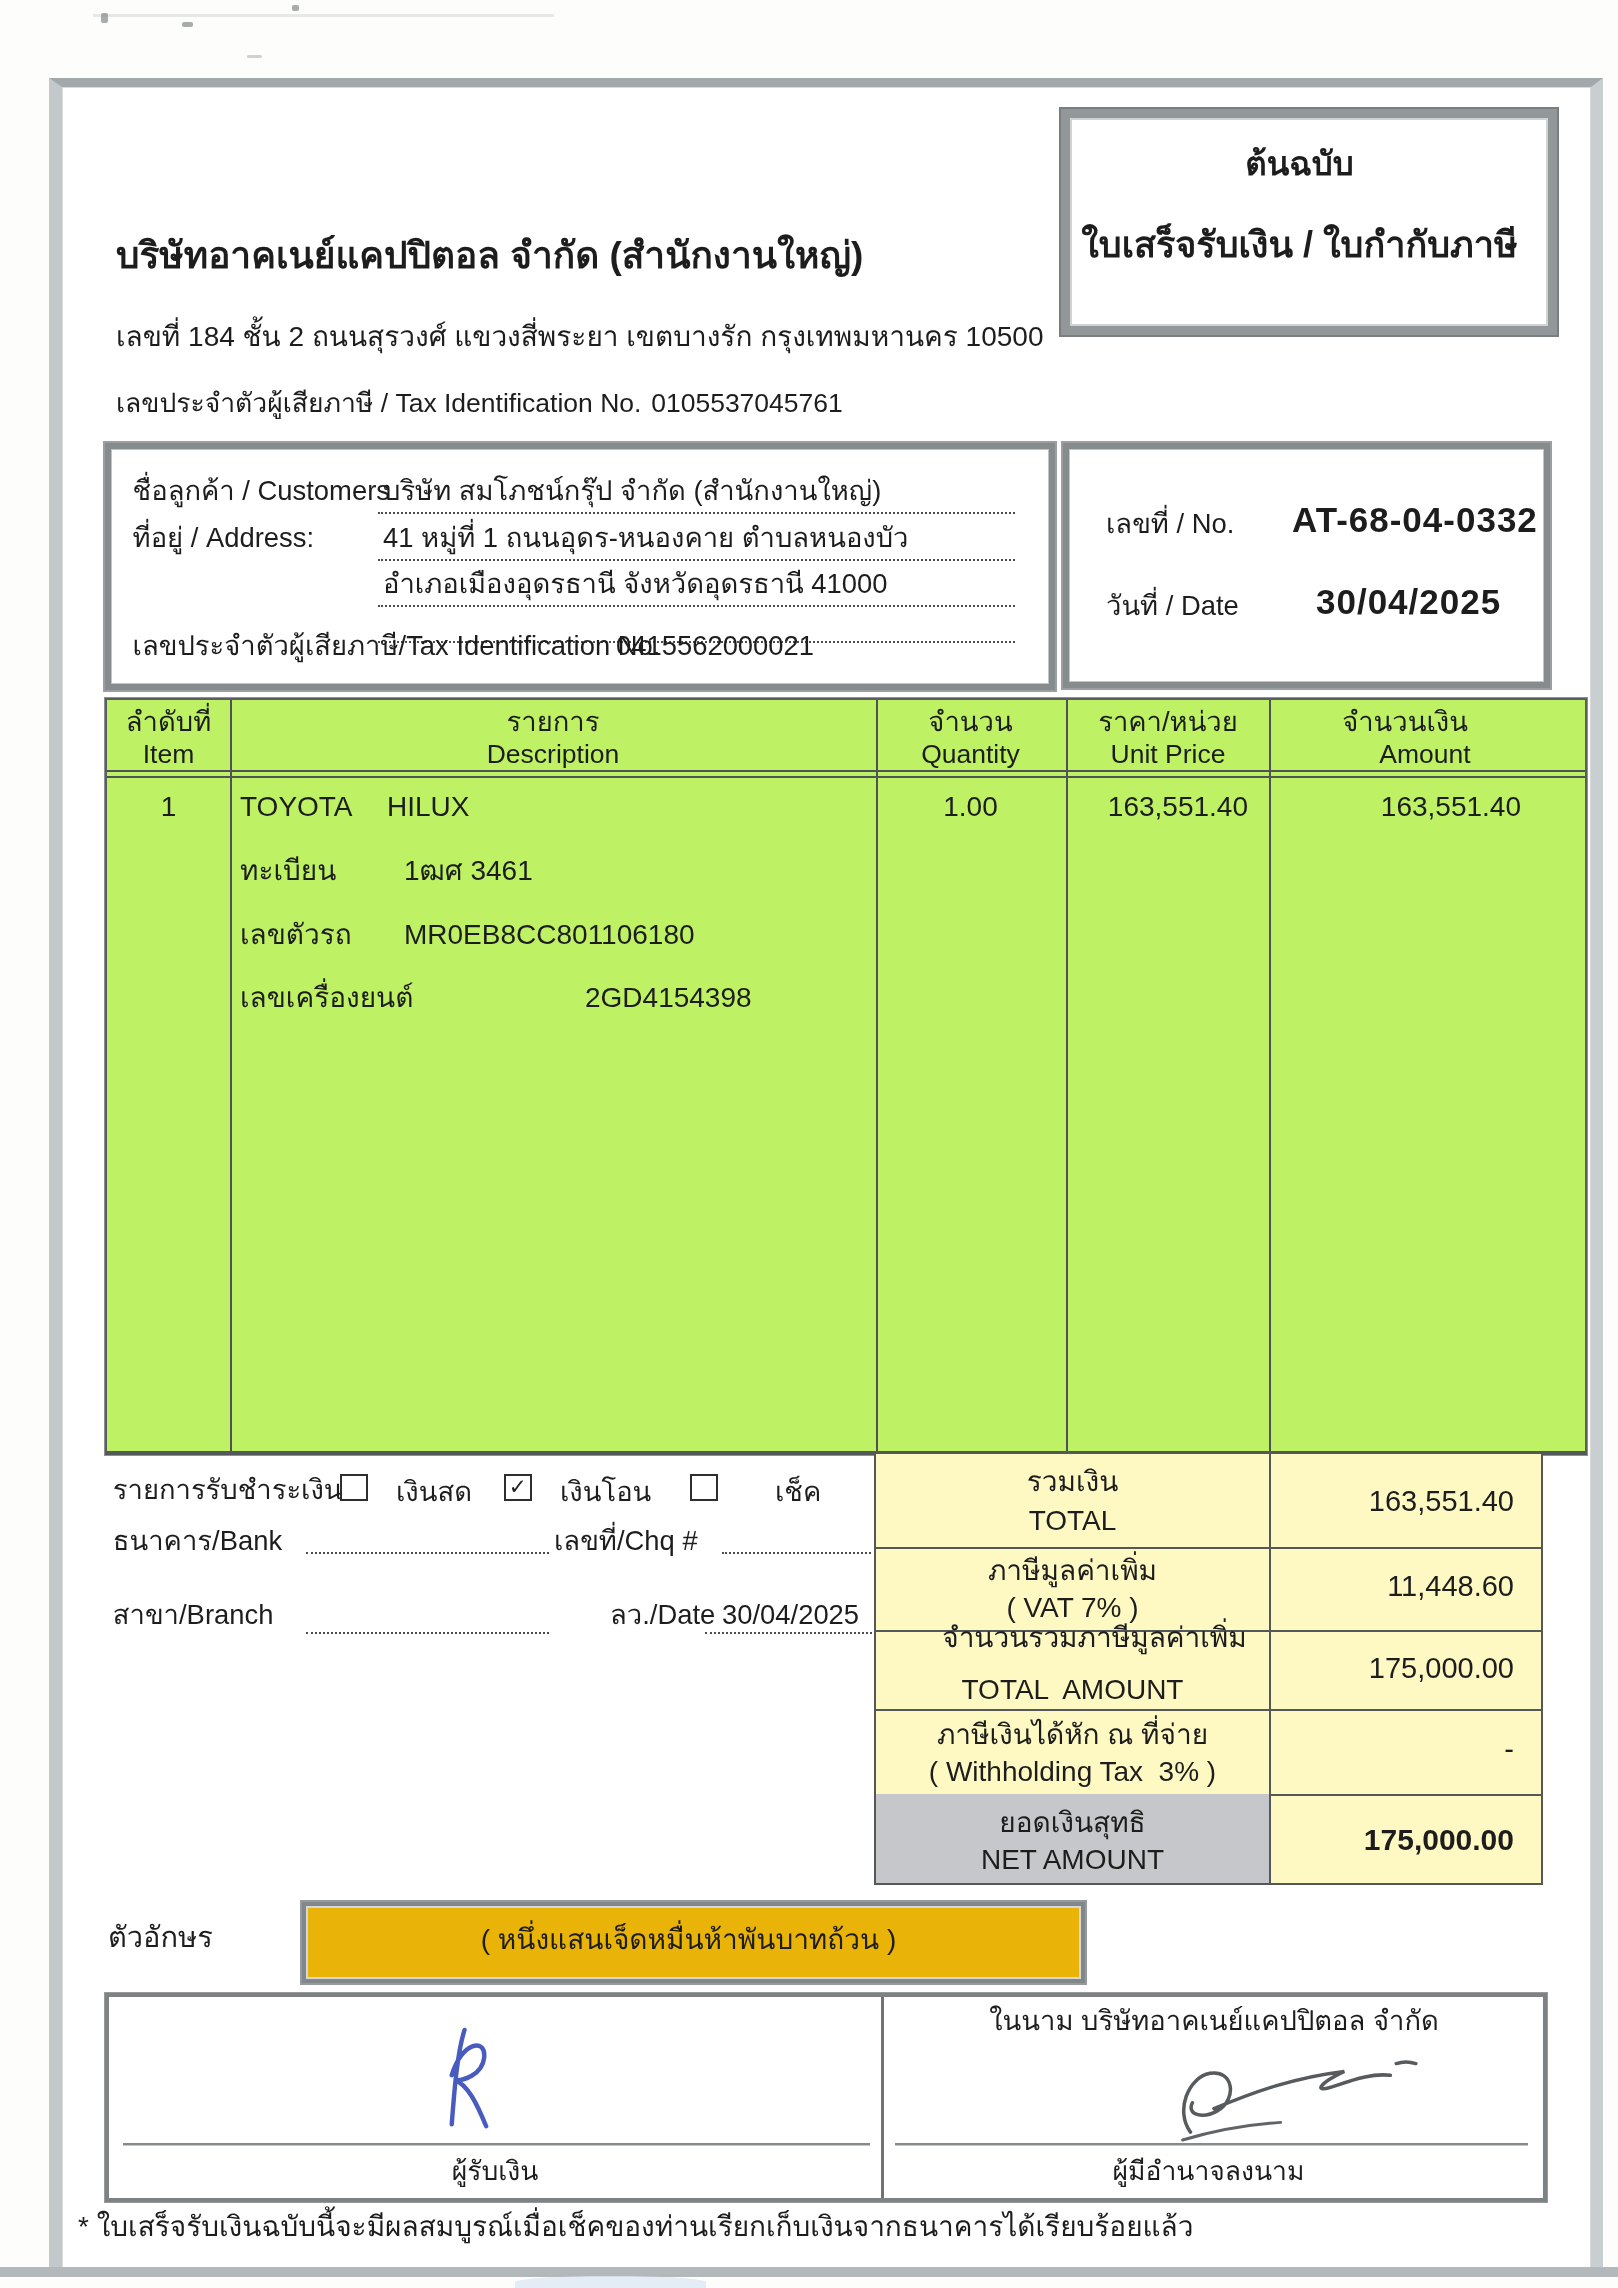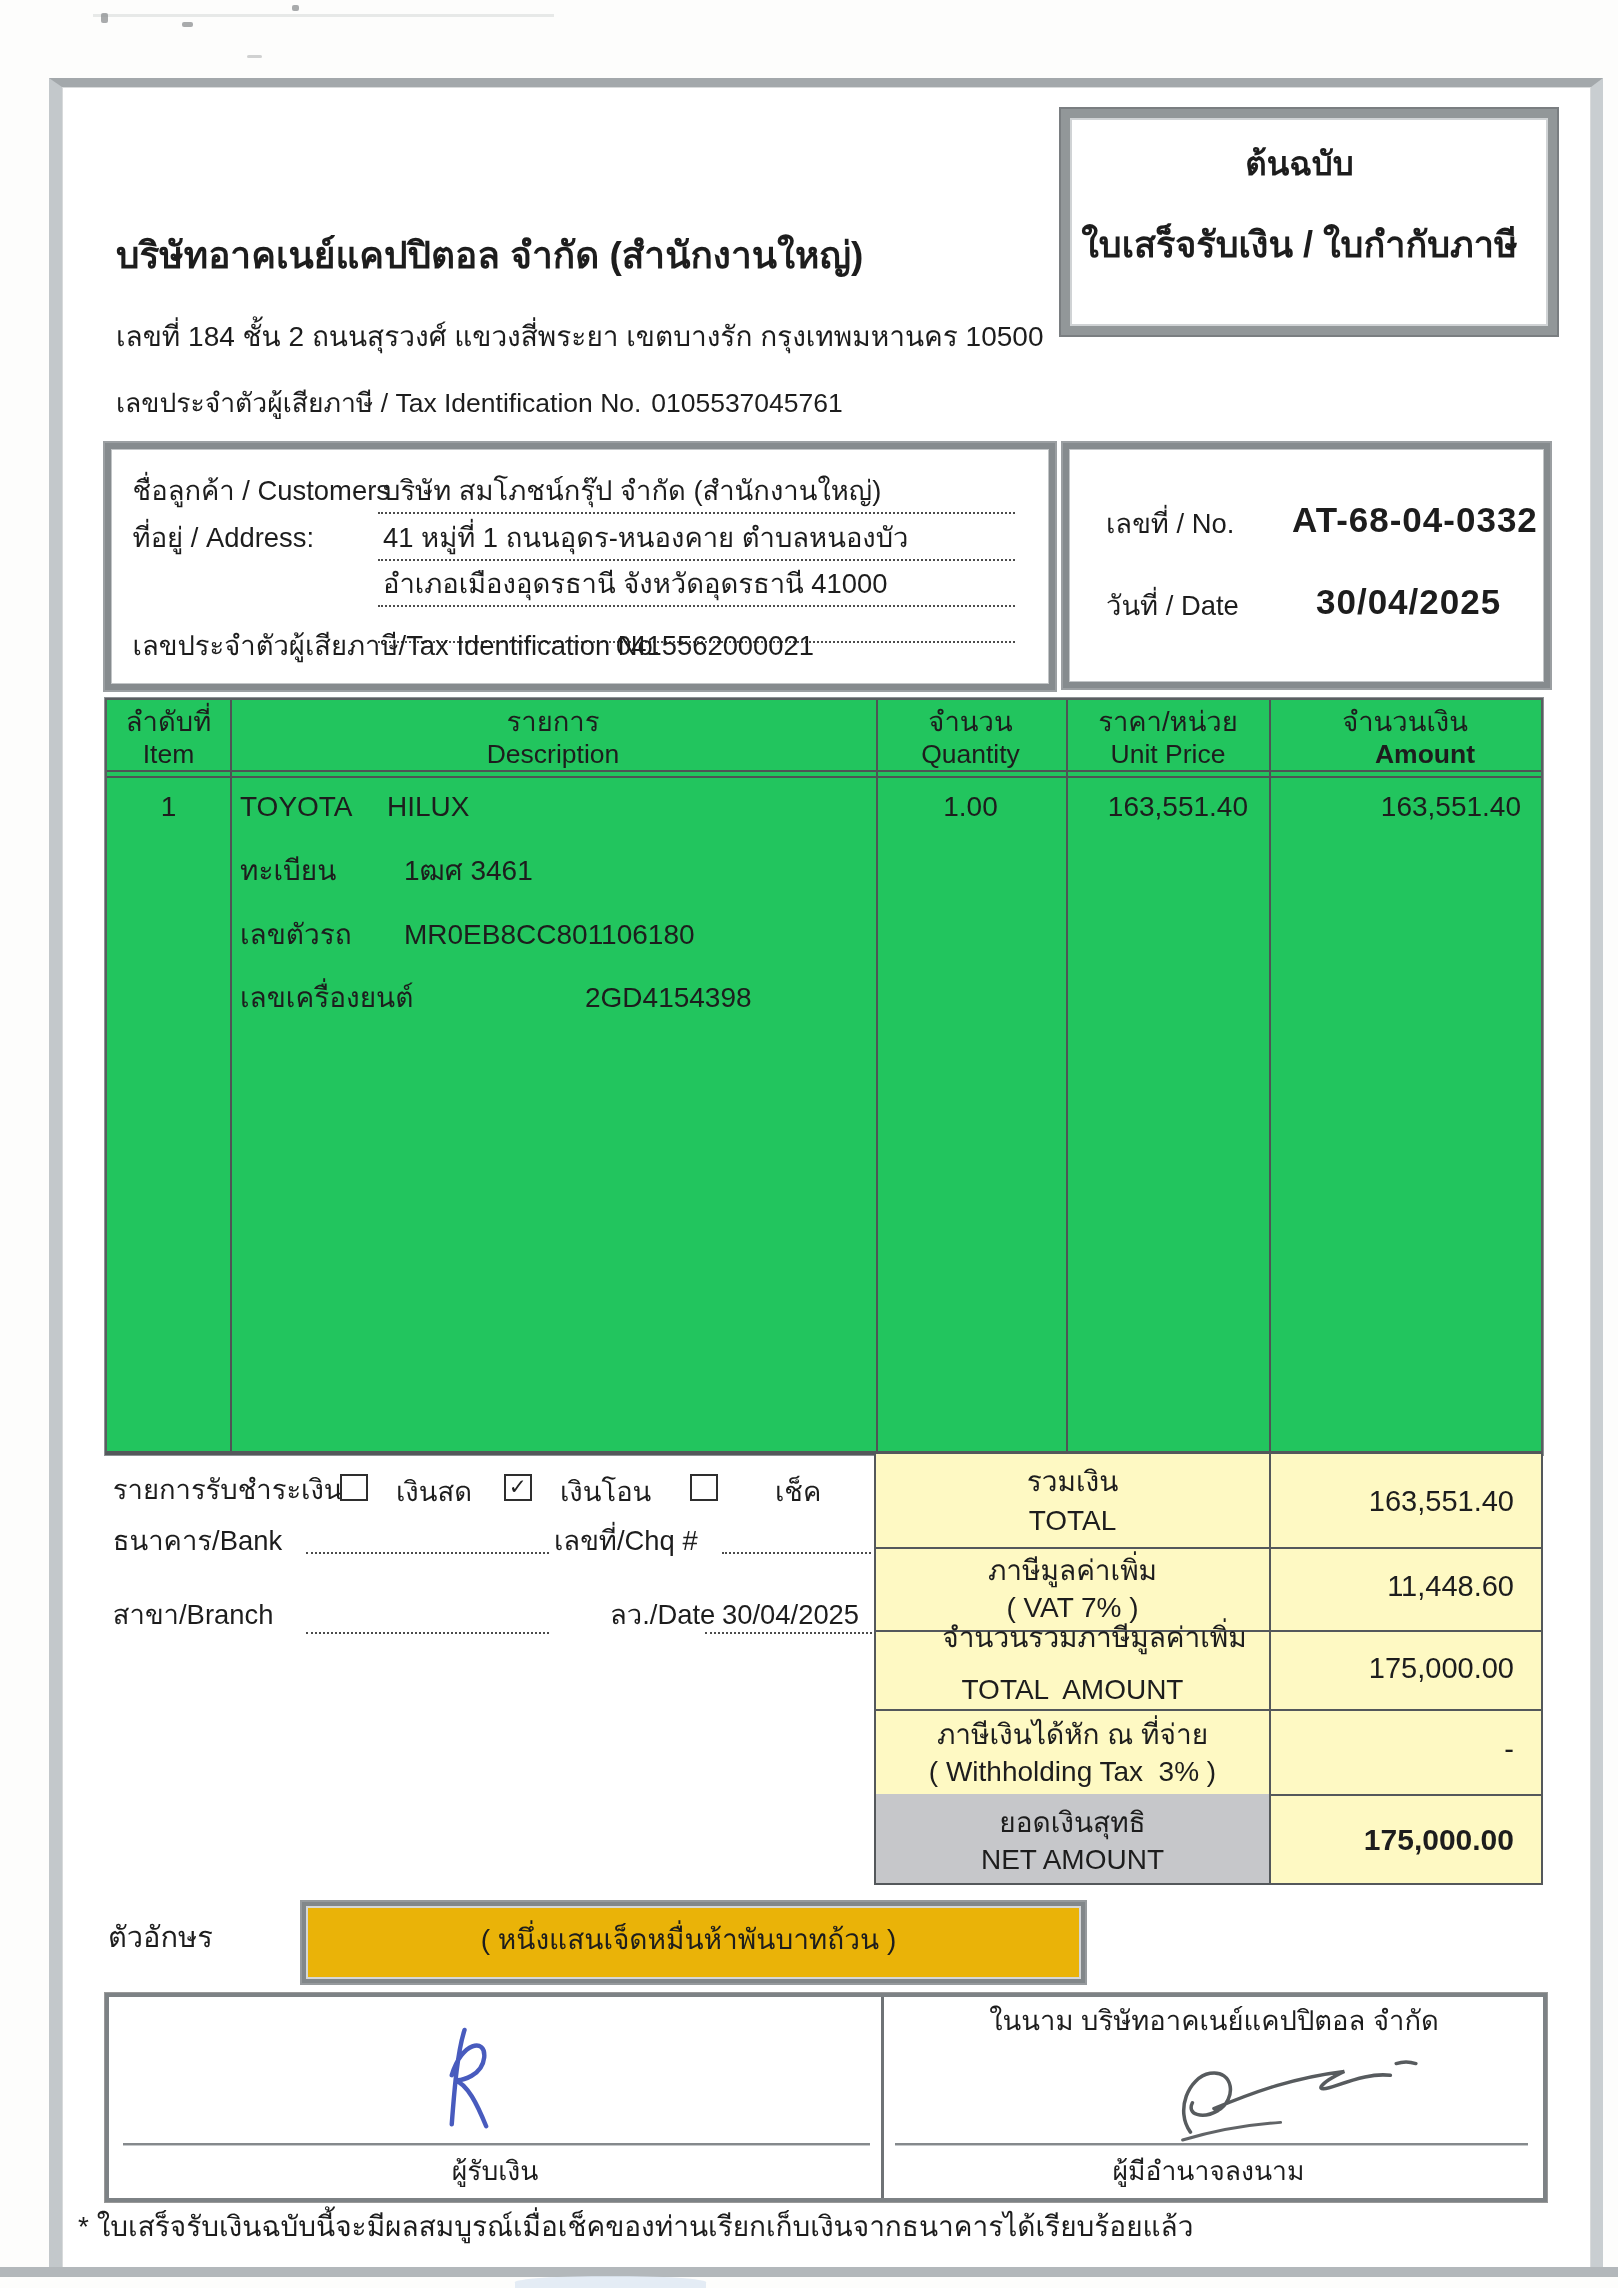--- a/index.html
+++ b/index.html
@@ -40,22 +40,22 @@
   .customer-box{left:105px;top:443px;width:938px;height:235px;}
   .nodate-box{left:1063px;top:443px;width:475px;height:233px;}
   .cust-label{font-size:27.4px;}
   .cust-value{font-size:27.4px;}
   .dotted{border-bottom:2.9px dotted #4c4c4c;height:0;}
   .no-label,.date-label{font-size:27.4px;}
   .no-value,.date-value{font-size:35px;font-weight:700;letter-spacing:1px;}
 
   
   .items-table{
-    left:105px;top:698px;width:1434px;height:751px;background:#22c55e;
-    border:2.9px solid #5a5e61;border-bottom:4.9px solid #54585b;box-shadow:0 0 0 1px #8d9194;
+    left:105px;top:698px;width:1434px;height:751px;background:#bef264;
+    border:2.9px solid #5a5e61;border-bottom:4.9px solid #54585b;box-shadow:0 0 0 1px #8d9194;padding-left:44px;
   }
   .vline{top:0;bottom:0;width:2px;background:#4f5355;}
   .hdr-sep{left:0;right:0;top:70px;height:3.9px;border-top:2px solid #4f5355;border-bottom:2px solid #4f5355;}
   .hcell{text-align:center;font-size:27.4px;}
   .hcell-en{text-align:center;font-size:26.5px;}
   .cell{font-size:28px;}
   .num-right{text-align:right;}
 
   
   .pay-label{font-size:27.4px;}
@@ -151,21 +151,21 @@
 
     <div class="abs hcell" style="left:0;width:123px;top:5.9px;">ลำดับที่</div>
     <div class="abs hcell-en" style="left:0;width:123px;top:39px;">Item</div>
     <div class="abs hcell" style="left:123px;width:646px;top:5.9px;">รายการ</div>
     <div class="abs hcell-en" style="left:123px;width:646px;top:39px;">Description</div>
     <div class="abs hcell" style="left:769px;width:189px;top:5.9px;">จำนวน</div>
     <div class="abs hcell-en" style="left:769px;width:189px;top:39px;">Quantity</div>
     <div class="abs hcell" style="left:959px;width:204px;top:5.9px;">ราคา/หน่วย</div>
     <div class="abs hcell-en" style="left:959px;width:204px;top:39px;">Unit Price</div>
     <div class="abs hcell" style="left:1162px;width:272px;top:5.9px;">จำนวนเงิน</div>
-    <div class="abs hcell-en" style="left:1162px;width:312px;top:39px;font-weight:bold;">Amount</div>
+    <div class="abs hcell-en" style="left:1162px;width:312px;top:39px;">Amount</div>
 
     <div class="abs cell" style="left:0;width:123px;top:91px;text-align:center;">1</div>
     <div class="abs cell" style="left:133px;top:91px;">TOYOTA</div>
     <div class="abs cell" style="left:280px;top:91px;">HILUX</div>
     <div class="abs cell" style="left:769px;width:189px;top:91px;text-align:center;">1.00</div>
     <div class="abs cell num-right" style="left:959px;width:182px;top:91px;">163,551.40</div>
     <div class="abs cell num-right" style="left:1162px;width:252px;top:91px;">163,551.40</div>
 
     <div class="abs cell" style="left:133px;top:155px;">ทะเบียน</div>
     <div class="abs cell" style="left:297px;top:155px;">1ฒศ 3461</div>

